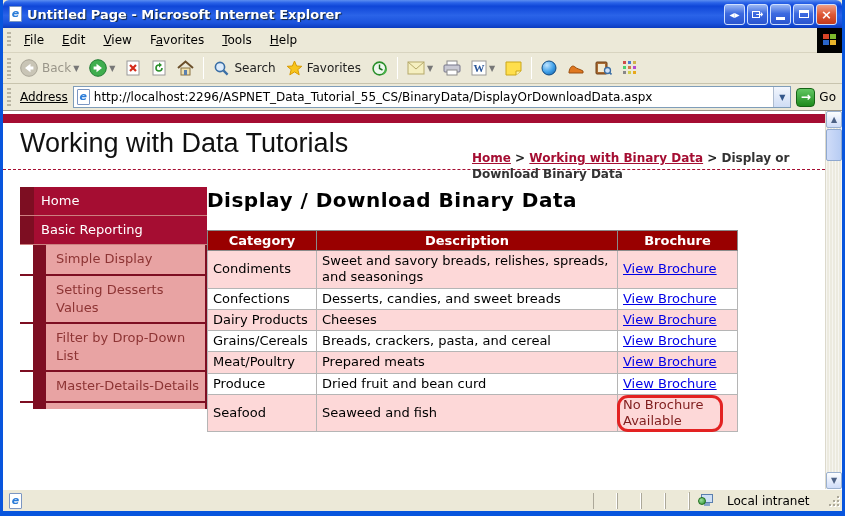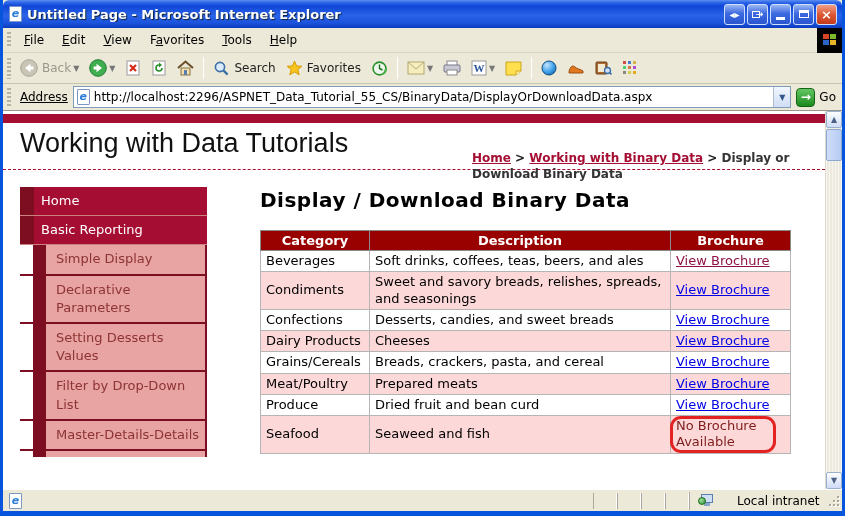--- a/index.html
+++ b/index.html
@@ -91,21 +91,21 @@
   .side-item.sub::before{content:"";width:13px;flex:0 0 13px;background:#fff;}
   .side-item.sub::after{content:none;}
   .side-item.sub .side-label{background:var(--sidebar-pink);border-left:13px solid var(--sidebar-dark);
     border-right:2px solid var(--sidebar-dark);padding-left:10px;}
   .side-sliver{height:6px;display:flex;}
   .side-sliver .a{width:13px;background:#fff;}
   .side-sliver .b{width:13px;background:var(--sidebar-dark);}
   .side-sliver .c{flex:1;background:var(--sidebar-pink);border-right:2px solid var(--sidebar-dark);}
 
   
-  .main{flex:1;margin-left:53px;margin-right:35px;}
+  .main{flex:1;margin-right:35px;}
   .main-heading{font-size:20px;font-weight:bold;color:#000;margin:1px 0 18px 0;letter-spacing:.5px;}
   table.grid{border-collapse:collapse;width:530px;table-layout:fixed;font-size:13px;border-radius:31px;}
   table.grid th{background:var(--table-header);color:#fff;font-weight:bold;text-align:center;
     border:1px solid #8a8a8a;padding:2px 4px;font-size:13px;}
   table.grid td{border:1px solid #b5b5b5;padding:2px 5px;vertical-align:middle;line-height:1.25;color:#000;}
   table.grid col.c1{width:109px;} table.grid col.c2{width:301px;} table.grid col.c3{width:120px;}
   tr.alt td{background:var(--row-pink);}
   a.brochure-link{color:var(--link-blue);text-decoration:underline;cursor:pointer;}
   a.brochure-link.visited{color:var(--link-visited);}
   td.annotated{position:relative;}
@@ -120,21 +120,21 @@
     color:#4d6185;font-size:8px;display:flex;align-items:center;justify-content:center;cursor:pointer;}
   .sb-thumb{height:32px;margin-top:1px;background:linear-gradient(90deg,#cfdcf8,#b7ccf3);
     border:1px solid #8fa8cf;border-radius:2px;cursor:grab;}
   .sb-track{flex:1;}
 
   
   .statusbar{height:22px;flex:0 0 22px;display:flex;align-items:center;background:#ece9d8;
     border-top:1px solid #fff;box-shadow:0 -1px 0 #aca899;font-size:12px;padding:0 2px 0 6px;}
   .status-left{flex:1;display:flex;align-items:center;gap:5px;}
   .status-pane{width:24px;height:16px;border-left:1px solid #aca899;box-shadow:-1px 0 0 #fff inset;}
-  .status-zone{width:135px;height:18px;border-left:1px solid #aca899;display:flex;align-items:center;gap:23px;padding-left:8px;}
+  .status-zone{width:135px;height:18px;border-left:1px solid #aca899;display:flex;align-items:center;gap:13px;padding-left:8px;}
   .monitor-icon{position:relative;width:16px;height:13px;}
   .monitor-icon .scr{position:absolute;left:3px;top:0;width:12px;height:9px;background:#cfe0f5;border:1px solid #5a7fae;}
   .monitor-icon .base{position:absolute;left:6px;top:9px;width:6px;height:3px;background:#8aa6c8;}
   .monitor-icon .globe{position:absolute;left:0;top:3px;width:8px;height:8px;border-radius:50%;
     background:radial-gradient(circle at 35% 35%,#9fe09f,#2a8f2a);border:1px solid #1c6e1c;}
   .resize-grip{width:13px;height:13px;margin-left:3px;position:relative;}
   .resize-grip i{position:absolute;width:2px;height:2px;background:#aca899;box-shadow:1px 1px 0 #fff;}
   .resize-grip i:nth-child(1){right:1px;bottom:1px;}
   .resize-grip i:nth-child(2){right:5px;bottom:1px;}
   .resize-grip i:nth-child(3){right:1px;bottom:5px;}
@@ -361,23 +361,20 @@
             <div class="side-item header">
               <span class="side-label">Home</span>
             </div>
             <div class="side-item header">
               <span class="side-label">Basic Reporting</span>
             </div>
             <div class="side-item sub">
               <span class="side-label">Simple Display</span>
             </div>
             <div class="side-item sub">
-              <span class="side-label">Declarative Parameters</span>
-            </div>
-            <div class="side-item sub">
               <span class="side-label">Setting Desserts Values</span>
             </div>
             <div class="side-item sub">
               <span class="side-label">Filter by Drop-Down List</span>
             </div>
             <div class="side-item sub">
               <span class="side-label">Master-Details-Details</span>
             </div>
             <div class="side-sliver">
               <span class="a"></span>
@@ -396,25 +393,20 @@
                 <col class="c3">
               </colgroup>
             <thead>
                 <tr>
                   <th>Category</th>
                   <th>Description</th>
                   <th>Brochure</th>
                 </tr>
               </thead>
             <tbody>
-                <tr>
-                  <td>Beverages</td>
-                  <td>Soft drinks, coffees, teas, beers, and ales</td>
-                  <td><a href="#" class="brochure-link visited">View Brochure</a></td>
-                </tr>
                 <tr class="alt">
                   <td>Condiments</td>
                   <td>Sweet and savory breads, relishes, spreads, and seasonings</td>
                   <td><a href="#" class="brochure-link">View Brochure</a></td>
                 </tr>
                 <tr>
                   <td>Confections</td>
                   <td>Desserts, candies, and sweet breads</td>
                   <td><a href="#" class="brochure-link">View Brochure</a></td>
                 </tr>

